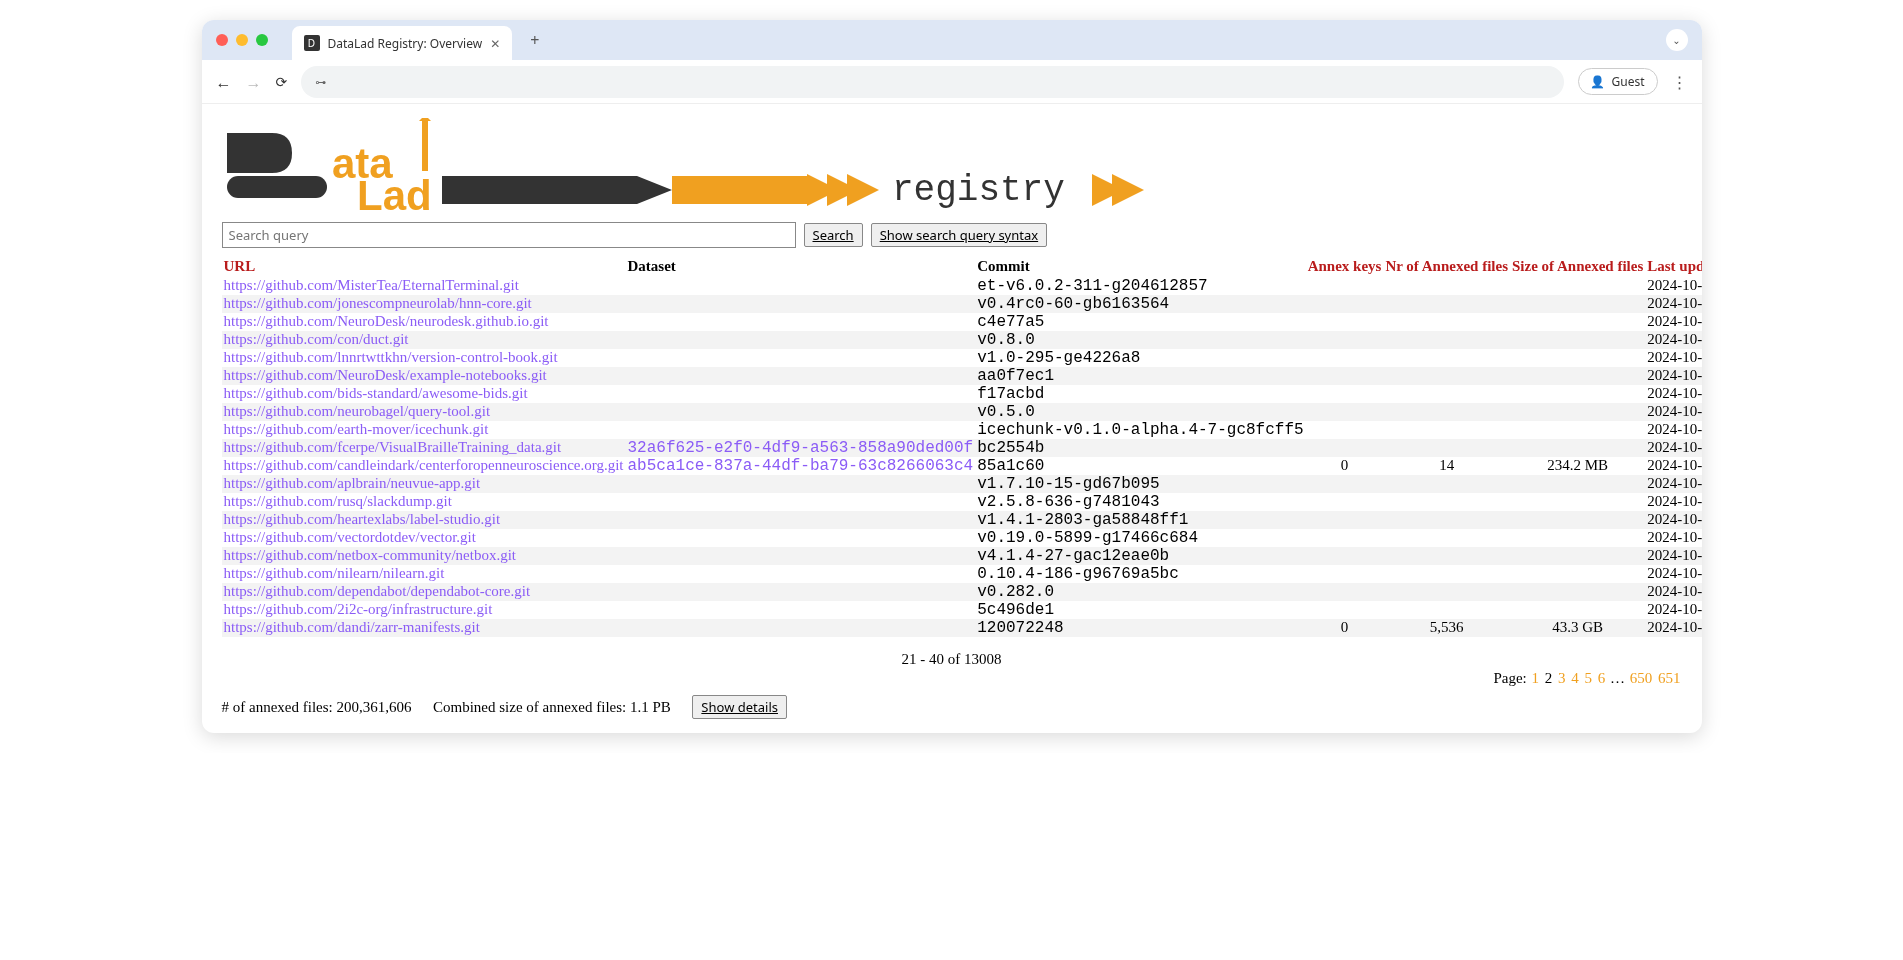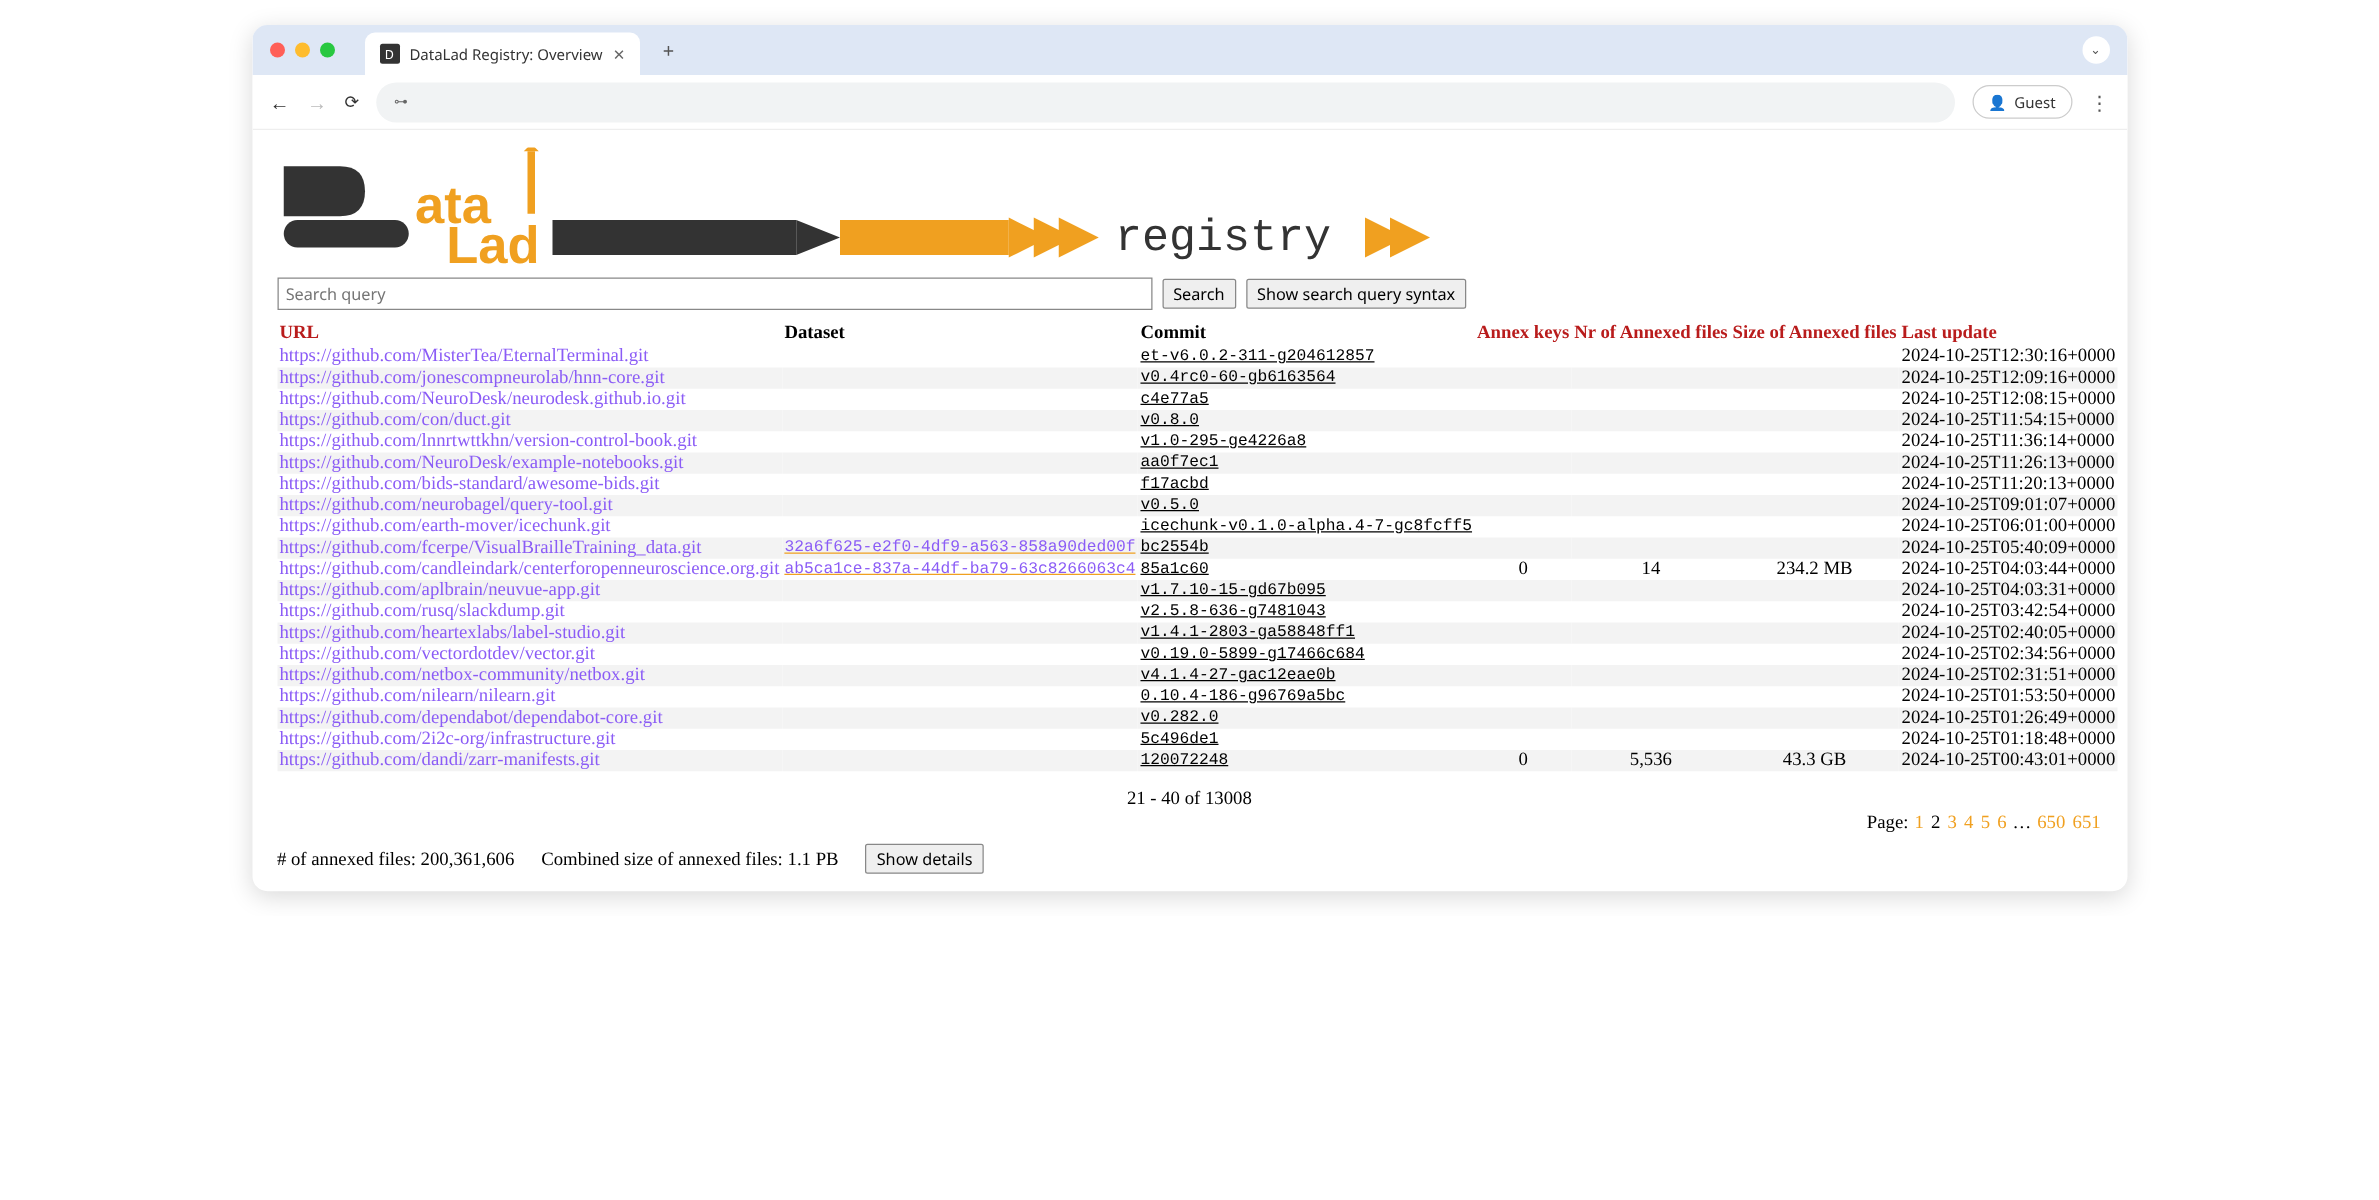--- a/index.html
+++ b/index.html
@@ -26,30 +26,30 @@
     .url-bar { flex: 1; background: #f1f3f4; border-radius: 20px; height: 32px; display: flex; align-items: center; padding: 0 14px; font-size: 13px; color: #555; gap: 8px; }
     .url-prefix-icon { font-size: 11px; color: #666; }
     .guest-chip { border: 1px solid #ccc; border-radius: 16px; padding: 4px 12px; display: flex; align-items: center; gap: 6px; font-size: 12px; color: #333; cursor: pointer; }
     .kebab { font-size: 16px; color: #555; cursor: pointer; }
 
     
     .page { padding: 14px 20px; }
     .logo-row { display: flex; align-items: center; gap: 0; margin-bottom: 4px; }
 
     .search-row { display: flex; gap: 8px; align-items: center; margin-bottom: 8px; }
-    .search-input { width: 700px; padding: 3px 6px; border: 1px solid #888; font-family: system-ui, sans-serif; font-size: 13px; }
-    .btn { background: #efefef; border: 1px solid #888; padding: 2px 8px; font-family: system-ui, sans-serif; font-size: 13px; cursor: pointer; border-radius: 2px; }
+    .search-input { width: 574px; padding: 3px 6px; border: 1px solid #888; font-family: system-ui, sans-serif; font-size: 13px; }
+    .btn { background: #efefef; border: 1px solid #888; padding: 2px 8px; font-family: system-ui, sans-serif; font-size: 13px; cursor: pointer; border-radius: 2px; text-decoration: underline; }
 
     table { width: 100%; border-collapse: collapse; font-size: 15px; }
     th { text-align: left; font-weight: bold; padding: 2px 2px; white-space: nowrap; }
     th a { color: #b91c1c; text-decoration: none; }
     td { padding: 0 2px; white-space: nowrap; font-size: 15px; vertical-align: top; }
     tr:nth-child(even) td { background: #f3f3f3; }
     td a { color: #8b5cf6; text-decoration: none; }
-    .mono { font-family: "Courier New", monospace; font-size: 13px; text-decoration: underline; }
+    .mono { font-family: "Courier New", monospace; font-size: 16px; }
     .col-dataset { color: #f0a020; }
     .center { text-align: center; }
     .right { text-align: right; }
 
     .pagination-info { text-align: center; margin-top: 14px; font-size: 15px; }
     .pagination { text-align: right; margin-top: 2px; font-size: 15px; }
     .pagination a { color: #f0a020; text-decoration: none; margin: 0 1px; }
     .pagination .current { color: #000; font-weight: normal; margin: 0 1px; }
     .stats-row { margin-top: 8px; font-size: 15px; }
     .stats-row .gap { display: inline-block; width: 14px; }

